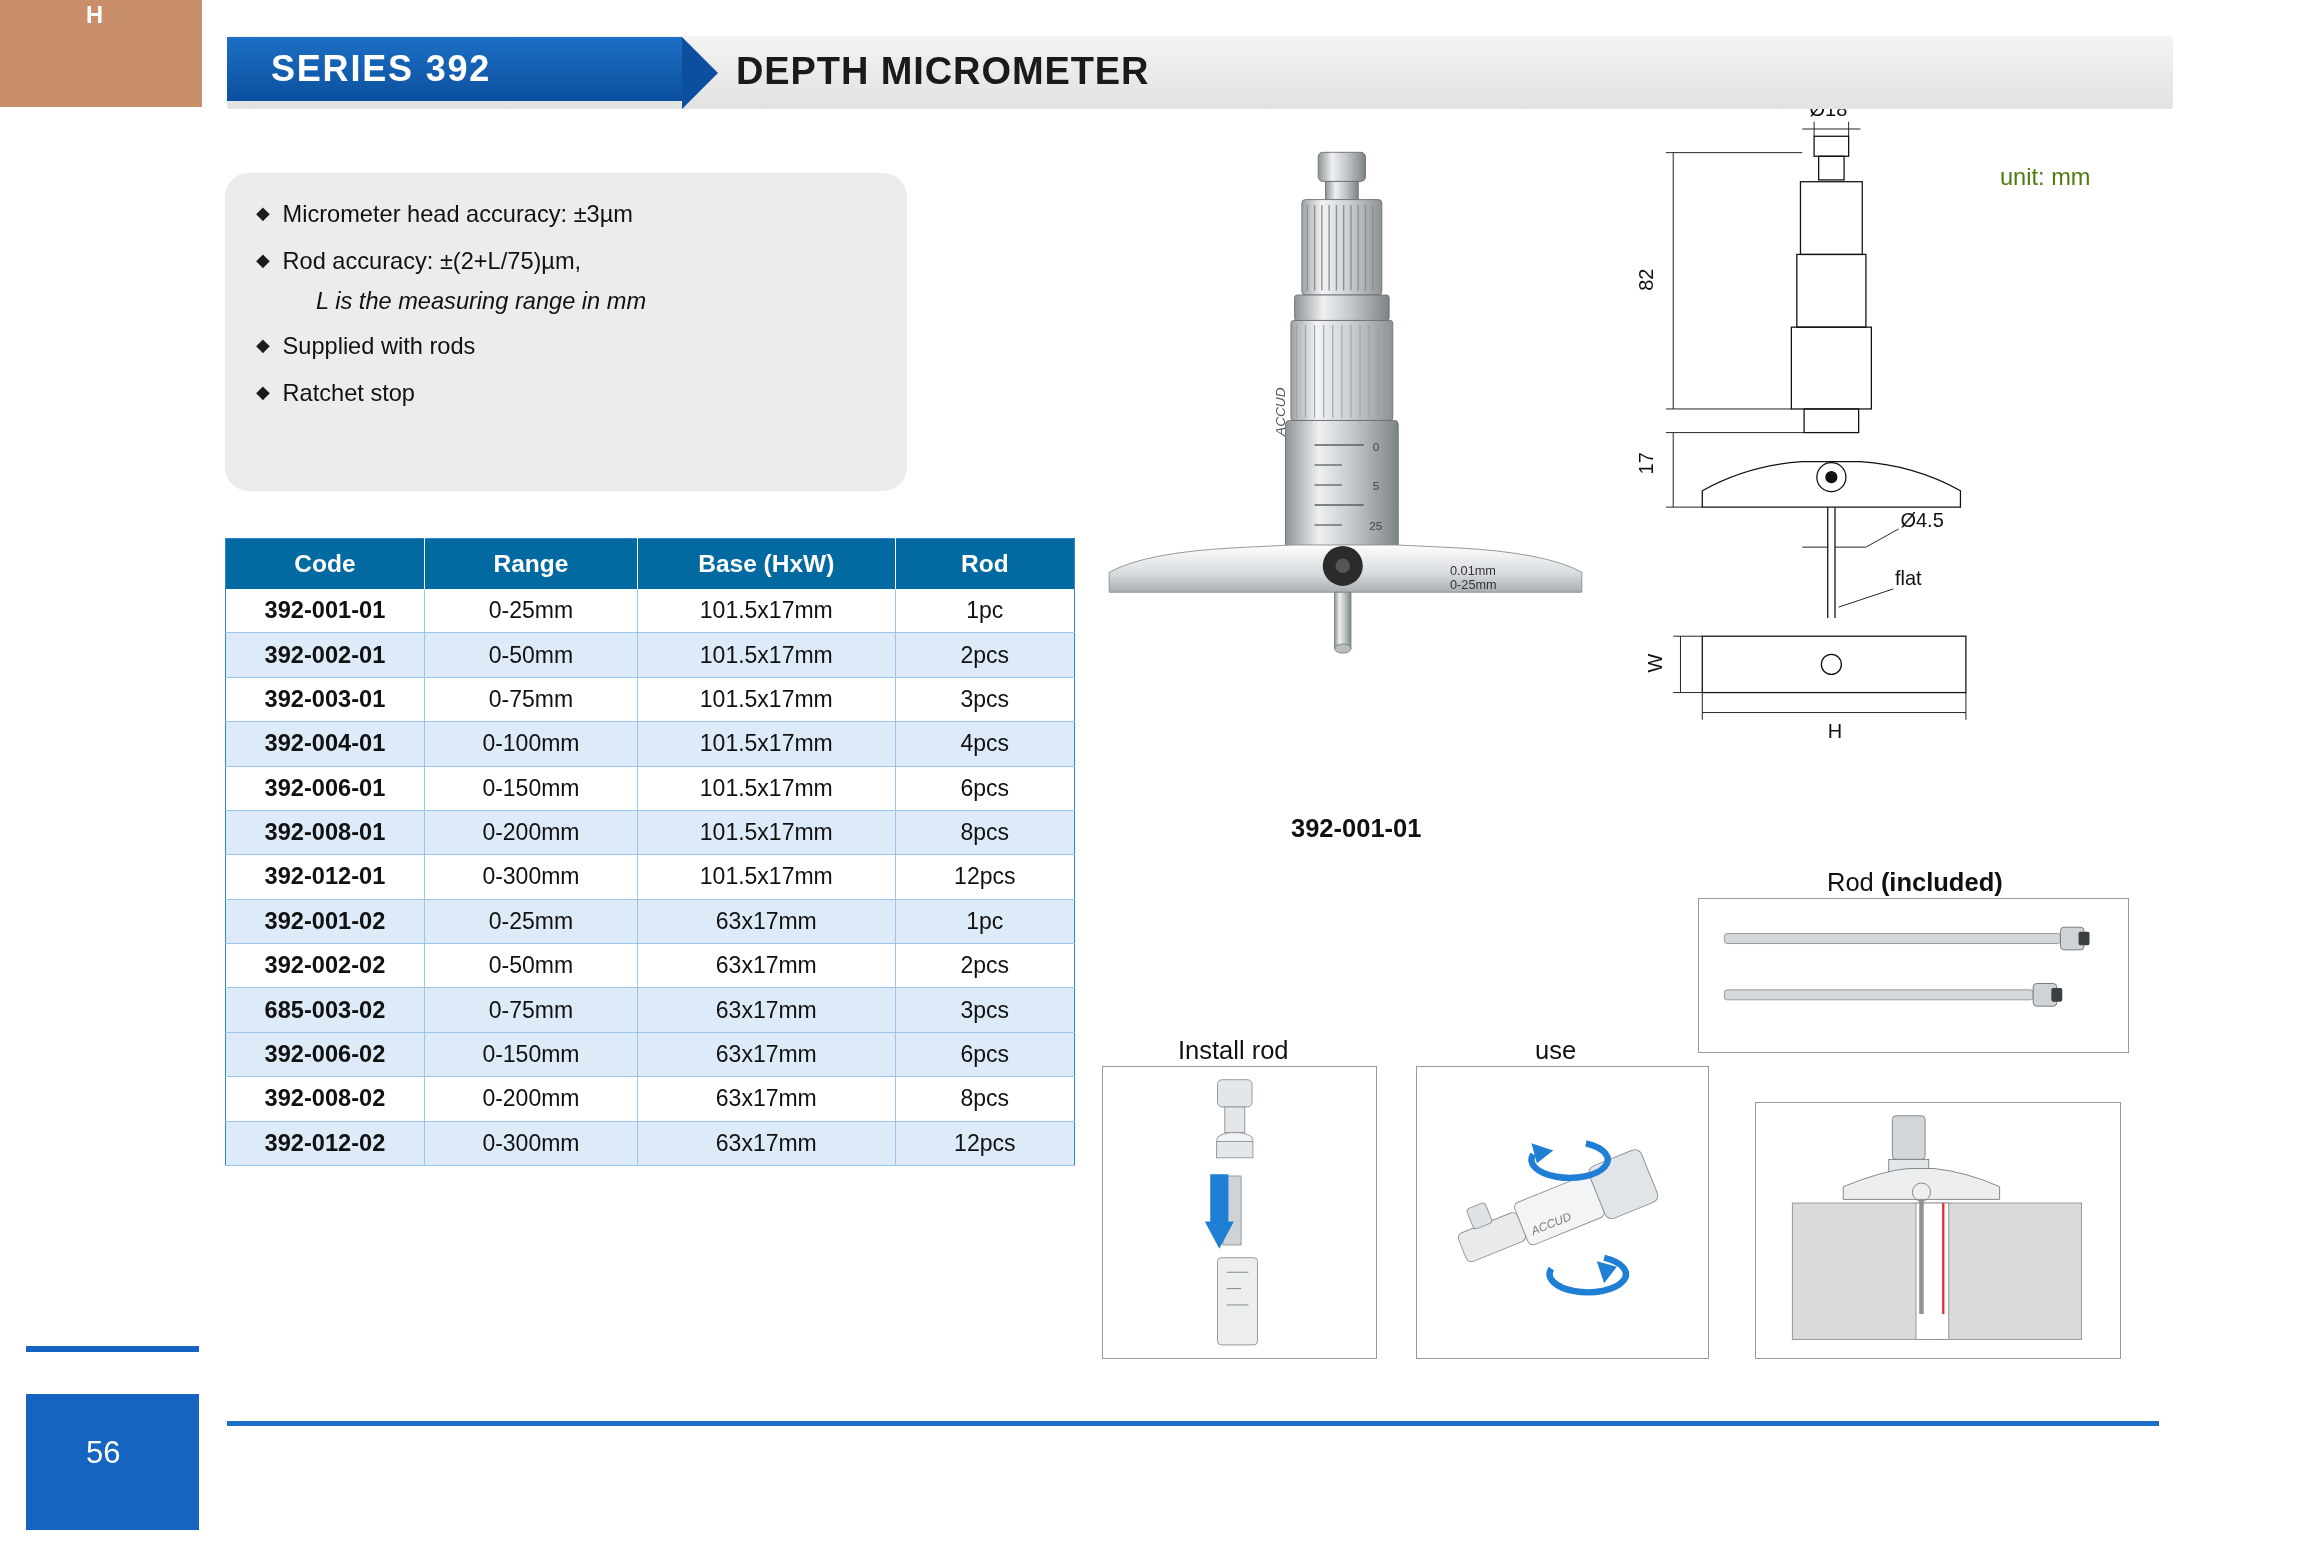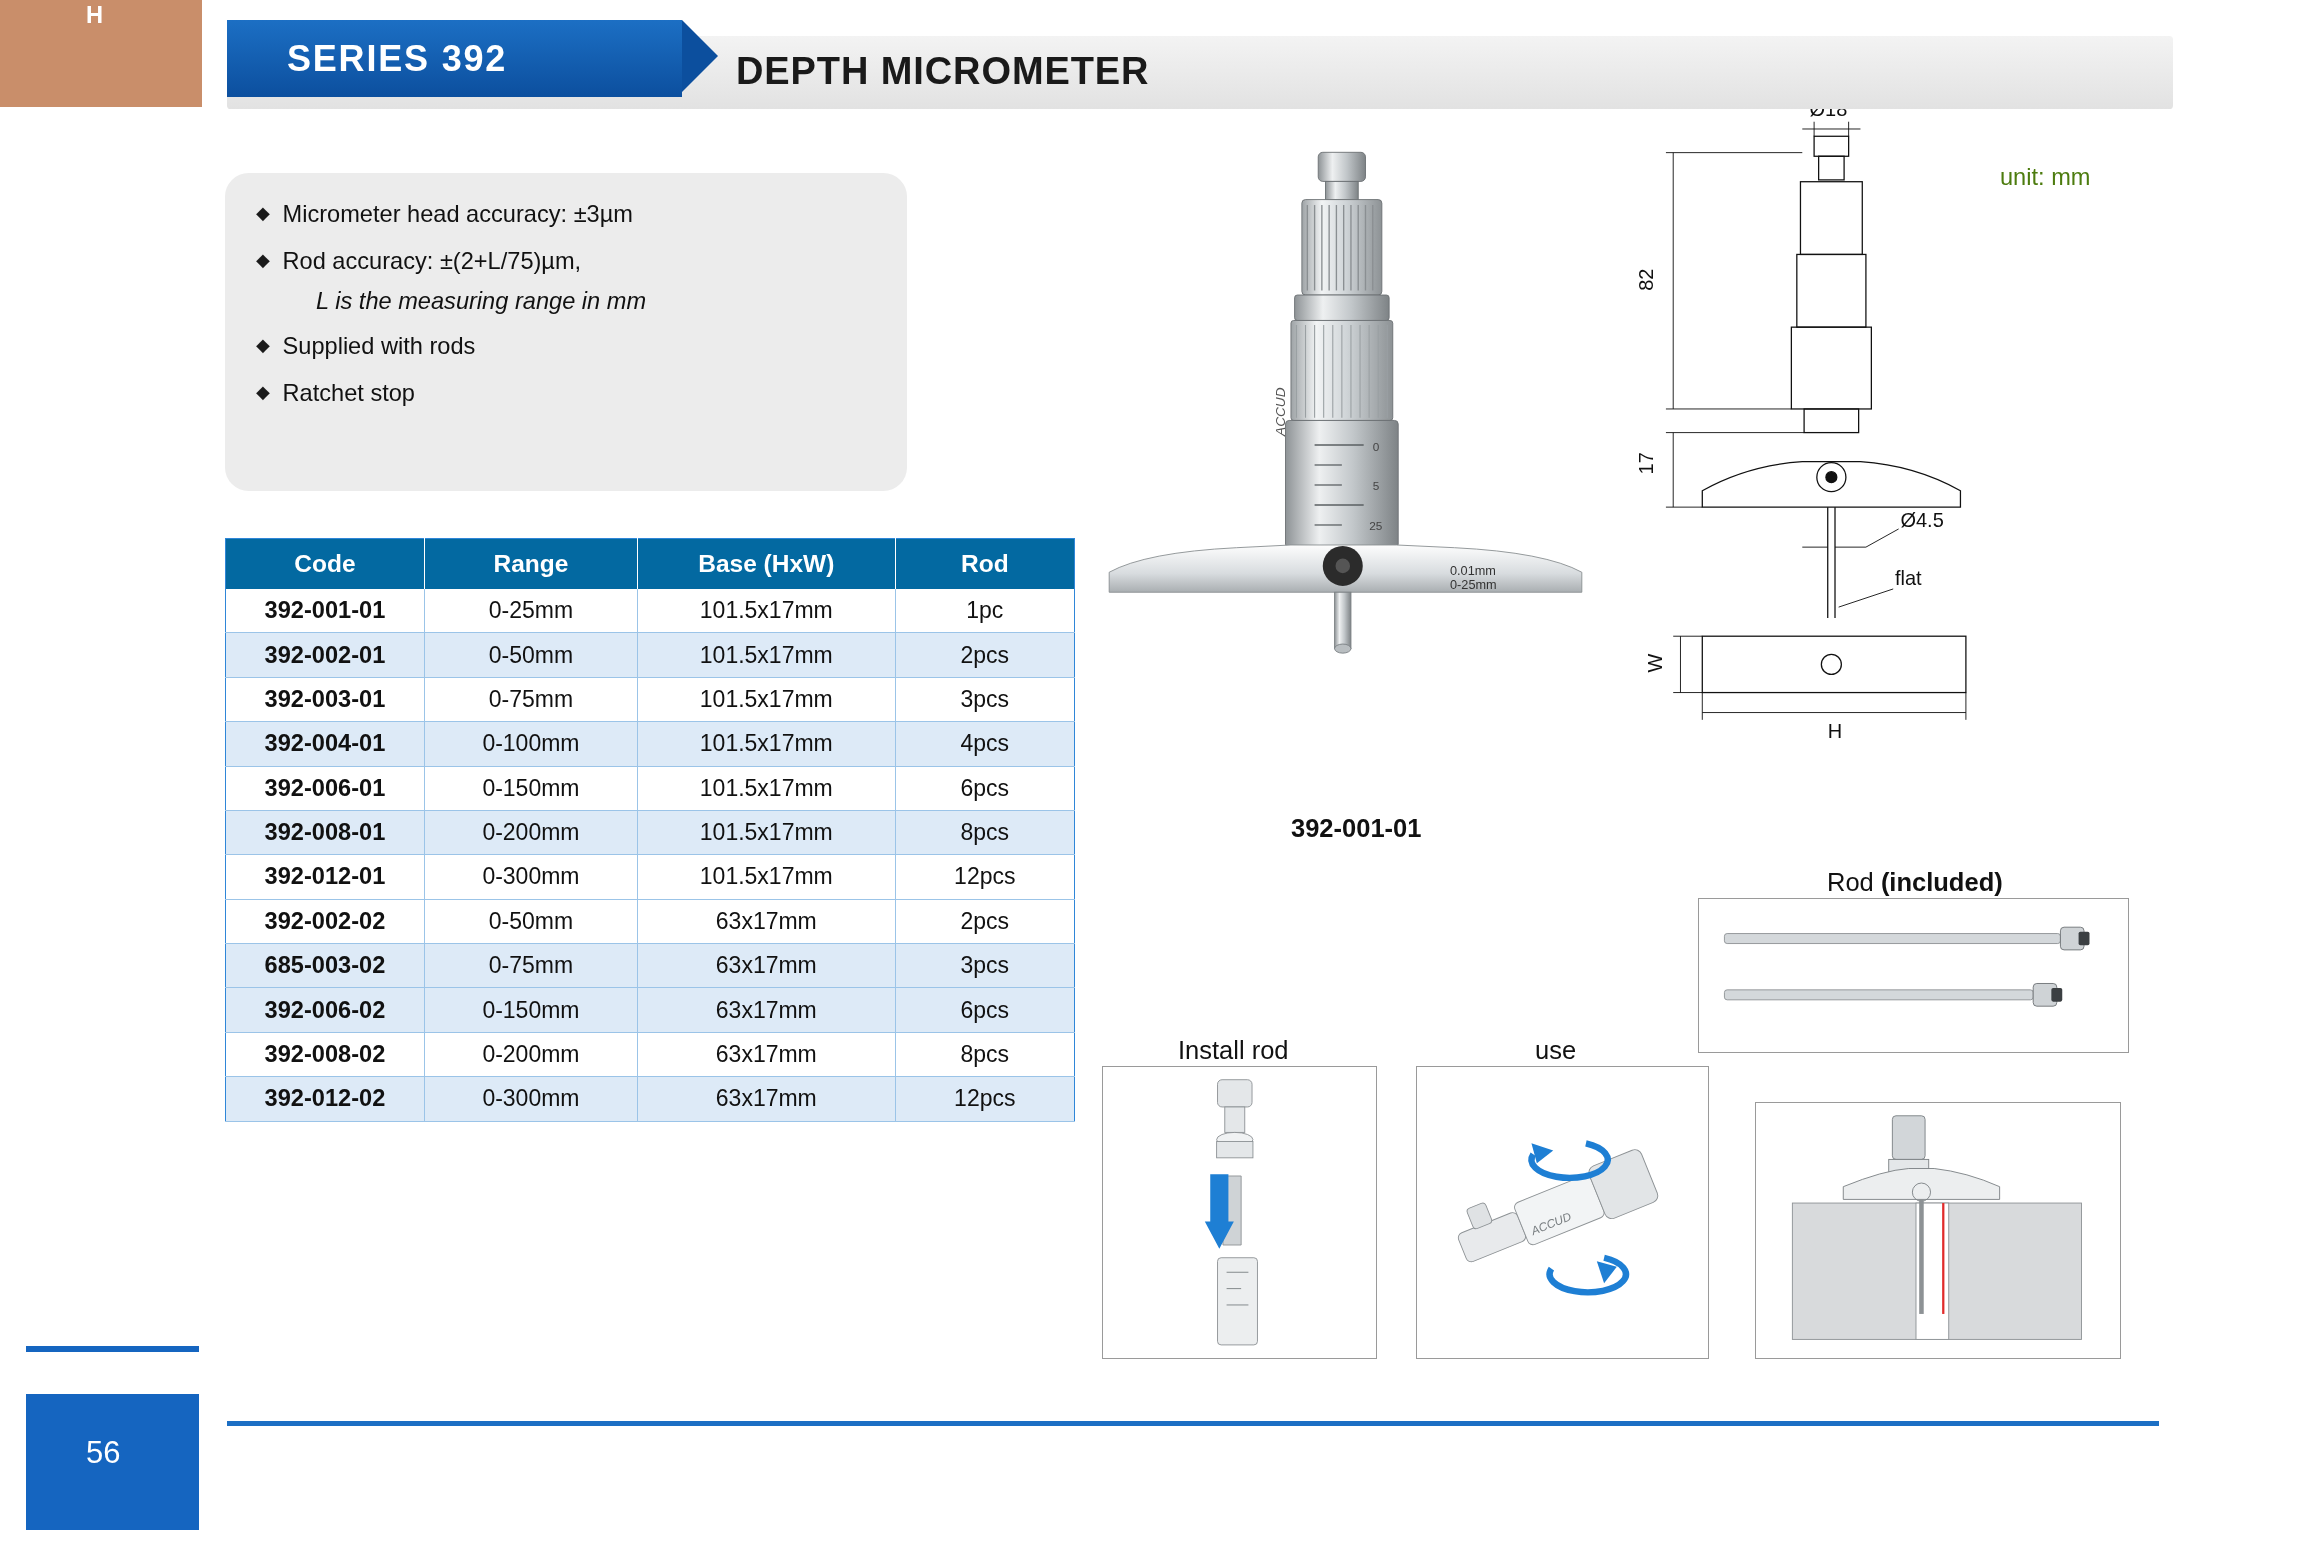--- a/index.html
+++ b/index.html
@@ -32,26 +32,26 @@
   }
   .header-bar {
     position: absolute;
     left: 227px; top: 36px;
     width: 1946px; height: 73px;
     background: linear-gradient(to bottom, #f3f3f3, #e2e2e2);
     border-radius: 3.6px;
   }
   .series-badge {
     position: absolute;
-    left: 227px; top: 20px;
-    width: 455px; height: 77px;
+    left: 227px; top: 37px;
+    width: 455px; height: 64px;
     background: linear-gradient(to bottom, #1c6fc4, #0c4f9e);
     display: flex;
     align-items: center;
-    padding-left: 60px;
+    padding-left: 44px;
     box-sizing: border-box;
   }
   .series-badge::after {
     content: "";
     position: absolute;
     right: -36px; top: 0;
     width: 0; height: 0;
     border-top: 36px solid transparent;
     border-bottom: 36px solid transparent;
     border-left: 36px solid #0c4f9e;
@@ -302,20 +302,26 @@
         <td class="code">392-008-01</td>
         <td>0-200mm</td>
         <td>101.5x17mm</td>
         <td>8pcs</td>
       </tr>
       <tr class="white">
         <td class="code">392-012-01</td>
         <td>0-300mm</td>
         <td>101.5x17mm</td>
         <td>12pcs</td>
+      </tr>
+      <tr class="alt">
+        <td class="code">392-001-02</td>
+        <td>0-25mm</td>
+        <td>63x17mm</td>
+        <td>1pc</td>
       </tr>
       <tr class="white">
         <td class="code">392-002-02</td>
         <td>0-50mm</td>
         <td>63x17mm</td>
         <td>2pcs</td>
       </tr>
       <tr class="alt">
         <td class="code">685-003-02</td>
         <td>0-75mm</td>

